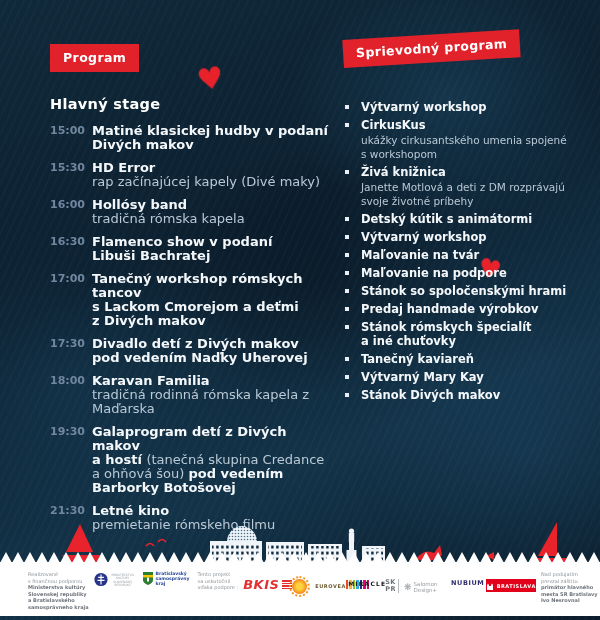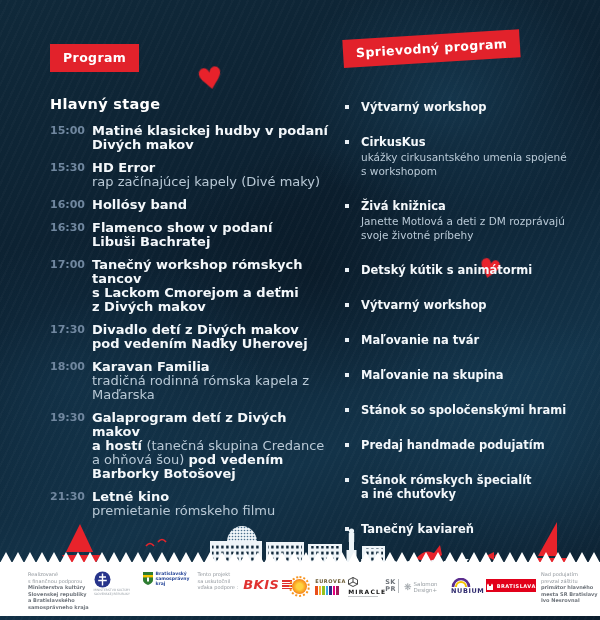--- a/index.html
+++ b/index.html
@@ -23,38 +23,38 @@
   .col-left{position:absolute;left:50px;top:44px;width:288px;}
   .stage-heading{margin:24px 0 0;font-size:14.5px;color:#fff;font-weight:bold;letter-spacing:.3px;}
   .schedule{margin-top:12px;display:flex;flex-direction:column;gap:9px;}
   .sch-row{display:flex;}
   .sch-time{flex:0 0 42px;color:#70879f;font-weight:bold;font-size:11px;line-height:14px;}
   .sch-body{color:#fff;font-size:13px;line-height:14px;white-space:pre-line;}
   .seg-b{font-weight:bold;color:#f4f8fb;}
   .seg-r{font-weight:normal;color:#b9c9d6;}
   
   .col-right{position:absolute;left:344px;top:40px;width:242px;}
-  .side-list{list-style:none;margin:32px 0 0;padding:0;display:flex;flex-direction:column;gap:21px;}
+  .side-list{list-style:none;margin:32px 0 0;padding:0;display:flex;flex-direction:column;gap:4px;}
   .side-list li{position:relative;padding-left:17px;color:#f4f8fb;font-size:11.5px;
     line-height:14px;font-weight:bold;white-space:pre-line;}
   .side-list li::before{content:"";position:absolute;left:1px;top:5px;width:4px;height:4px;background:#e9eff4;}
   .side-list .sub{font-weight:normal;color:#b9c9d6;font-size:10.5px;line-height:13.5px;margin-top:2px;white-space:pre-line;}
   
   .heart{position:absolute;color:#e8222b;line-height:1;filter:blur(.3px);}
   .heart1{left:197px;top:64px;font-size:30px;transform:rotate(-10deg);}
   .heart2{left:478px;top:256px;font-size:26px;transform:rotate(14deg);}
   
   .skyline{position:absolute;left:0;top:520px;width:600px;height:46px;}
   
   .footer{position:absolute;left:0;right:0;bottom:4px;height:54px;background:#fff;}
   .zig{position:absolute;left:0;top:-11px;width:600px;height:12px;display:block;}
   .f-row{display:flex;align-items:flex-start;padding:9px 4px 0 28px;gap:5px;}
   .f-note{font-size:5px;line-height:6.5px;color:#90969c;white-space:pre-line;flex:0 0 auto;}
   .f-note .bold{font-weight:bold;color:#6e747b;}
-  .logo{display:flex;flex-direction:column;align-items:flex-start;flex:0 0 auto;}
+  .logo{display:flex;flex-direction:row;align-items:flex-end;flex:0 0 auto;}
   .mk-caption{font-size:3px;line-height:3.6px;color:#9aa1a8;text-align:center;white-space:pre-line;margin-top:1px;}
   .bsk{flex-direction:row;gap:3px;align-items:center;}
   .bsk-label{font-size:4.5px;line-height:5px;font-weight:bold;color:#2b4a9b;white-space:pre-line;}
   .bkis{flex-direction:row;gap:3px;align-items:center;margin-top:6px;}
   .bkis-word{font-size:13px;font-weight:bold;font-style:italic;color:#e03230;letter-spacing:.5px;}
   .bkis-bars span{display:block;width:10px;height:1.5px;background:#e03230;margin:1px 0;}
   .sun{width:15px;height:15px;border-radius:50%;margin-top:8px;
     background:radial-gradient(circle at 50% 50%, #ffd23f 28%, #f7941d 62%, #ef4123 100%);
     outline:2px dotted #f7941d;outline-offset:1px;}
   .eurovea{margin-top:7px;}
@@ -93,21 +93,21 @@
 Divých makov</span></div>
         </div>
         <div class="sch-row">
           <div class="sch-time">15:30</div>
           <div class="sch-body"><span class="seg-b">HD Error
 </span><span class="seg-r">rap začínajúcej kapely (Divé maky)</span></div>
         </div>
         <div class="sch-row">
           <div class="sch-time">16:00</div>
           <div class="sch-body"><span class="seg-b">Hollósy band
-</span></div>
+</span><span class="seg-r">tradičná rómska kapela</span></div>
         </div>
         <div class="sch-row">
           <div class="sch-time">16:30</div>
           <div class="sch-body"><span class="seg-b">Flamenco show v podaní
 Libuši Bachratej</span></div>
         </div>
         <div class="sch-row">
           <div class="sch-time">17:00</div>
           <div class="sch-body"><span class="seg-b">Tanečný workshop rómskych tancov
 s Lackom Cmorejom a deťmi
@@ -142,23 +142,23 @@
     <div class="badge badge-tilt">Sprievodný program</div>
     <ul class="side-list">
         <li>Výtvarný workshop</li>
         <li>CirkusKus<div class="sub">ukážky cirkusantského umenia spojené
 s workshopom</div></li>
         <li>Živá knižnica<div class="sub">Janette Motlová a deti z DM rozprávajú
 svoje životné príbehy</div></li>
         <li>Detský kútik s animátormi</li>
         <li>Výtvarný workshop</li>
         <li>Maľovanie na tvár</li>
-        <li>Maľovanie na skupina</li>
+        <li>Maľovanie na podpore</li>
         <li>Stánok so spoločenskými hrami</li>
-        <li>Predaj handmade podujatím</li>
+        <li>Predaj handmade výrobkov</li>
         <li>Stánok rómskych špecialít
 a iné chuťovky</li>
         <li>Tanečný kaviareň</li>
         <li>Výtvarný Mary Kay</li>
         <li>Stánok Divých makov</li>
       </ul>
   </div>
 
   <svg class="skyline" viewBox="0 0 600 46">
     <defs>

